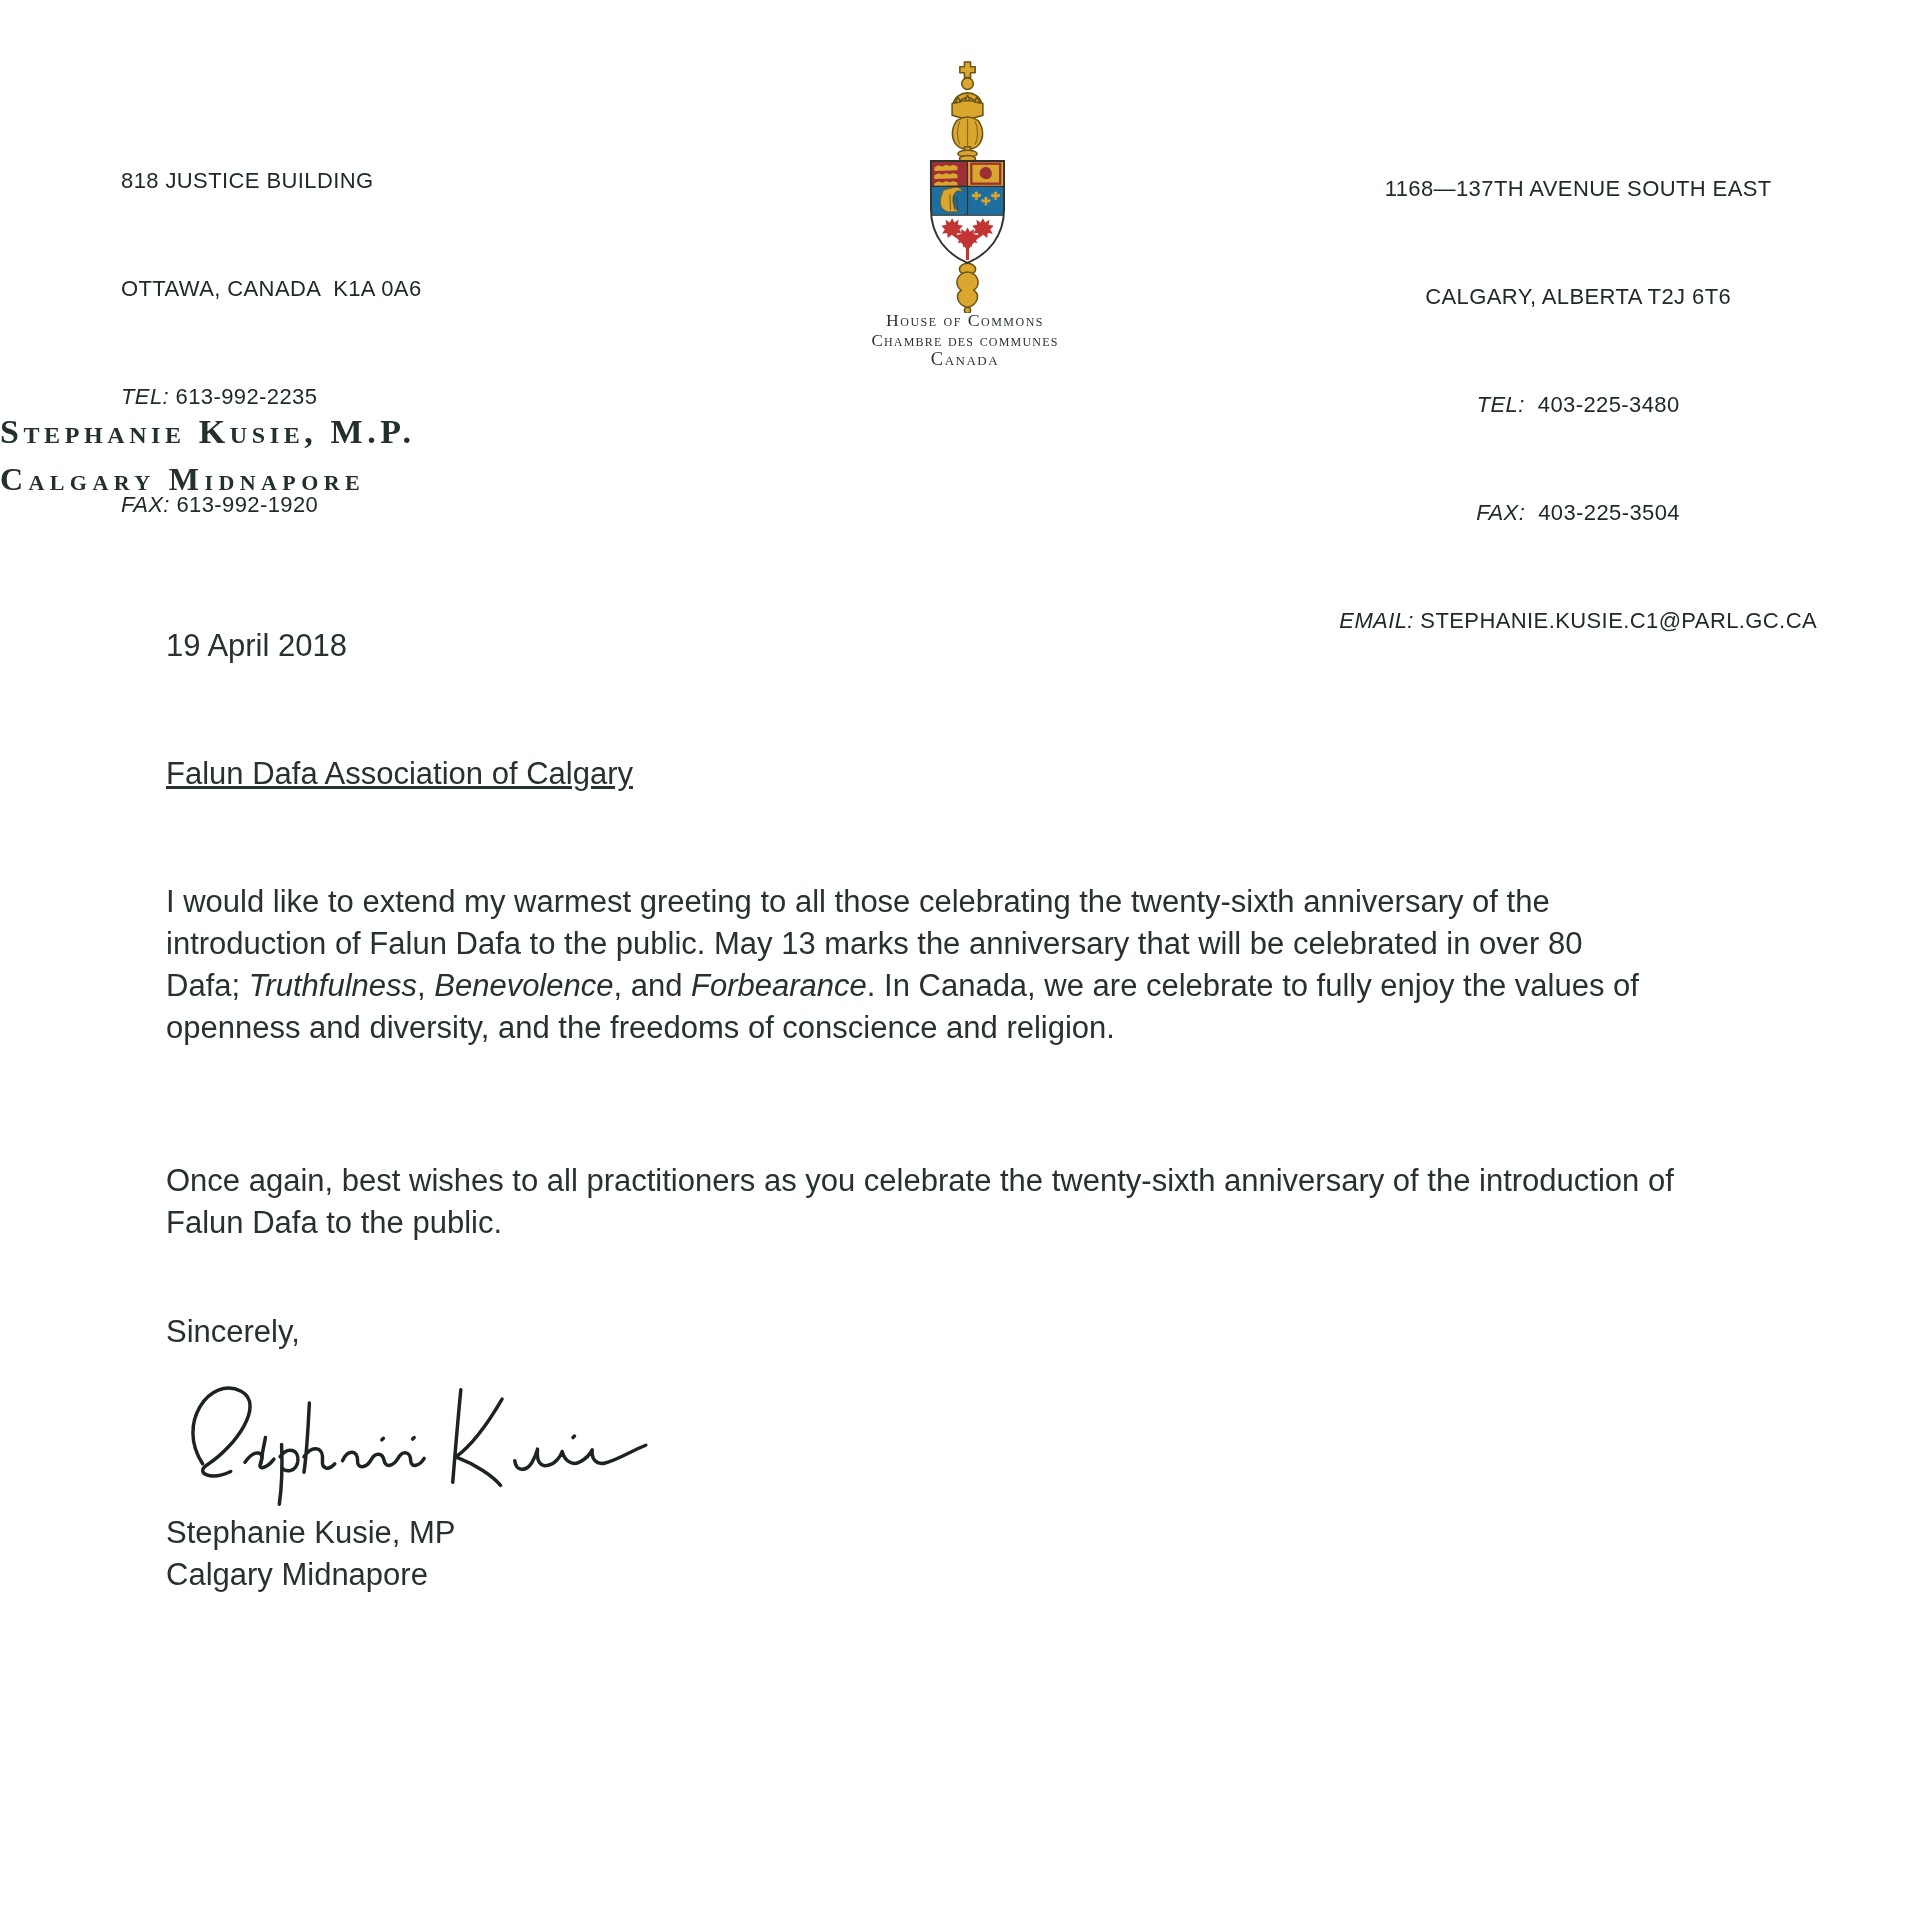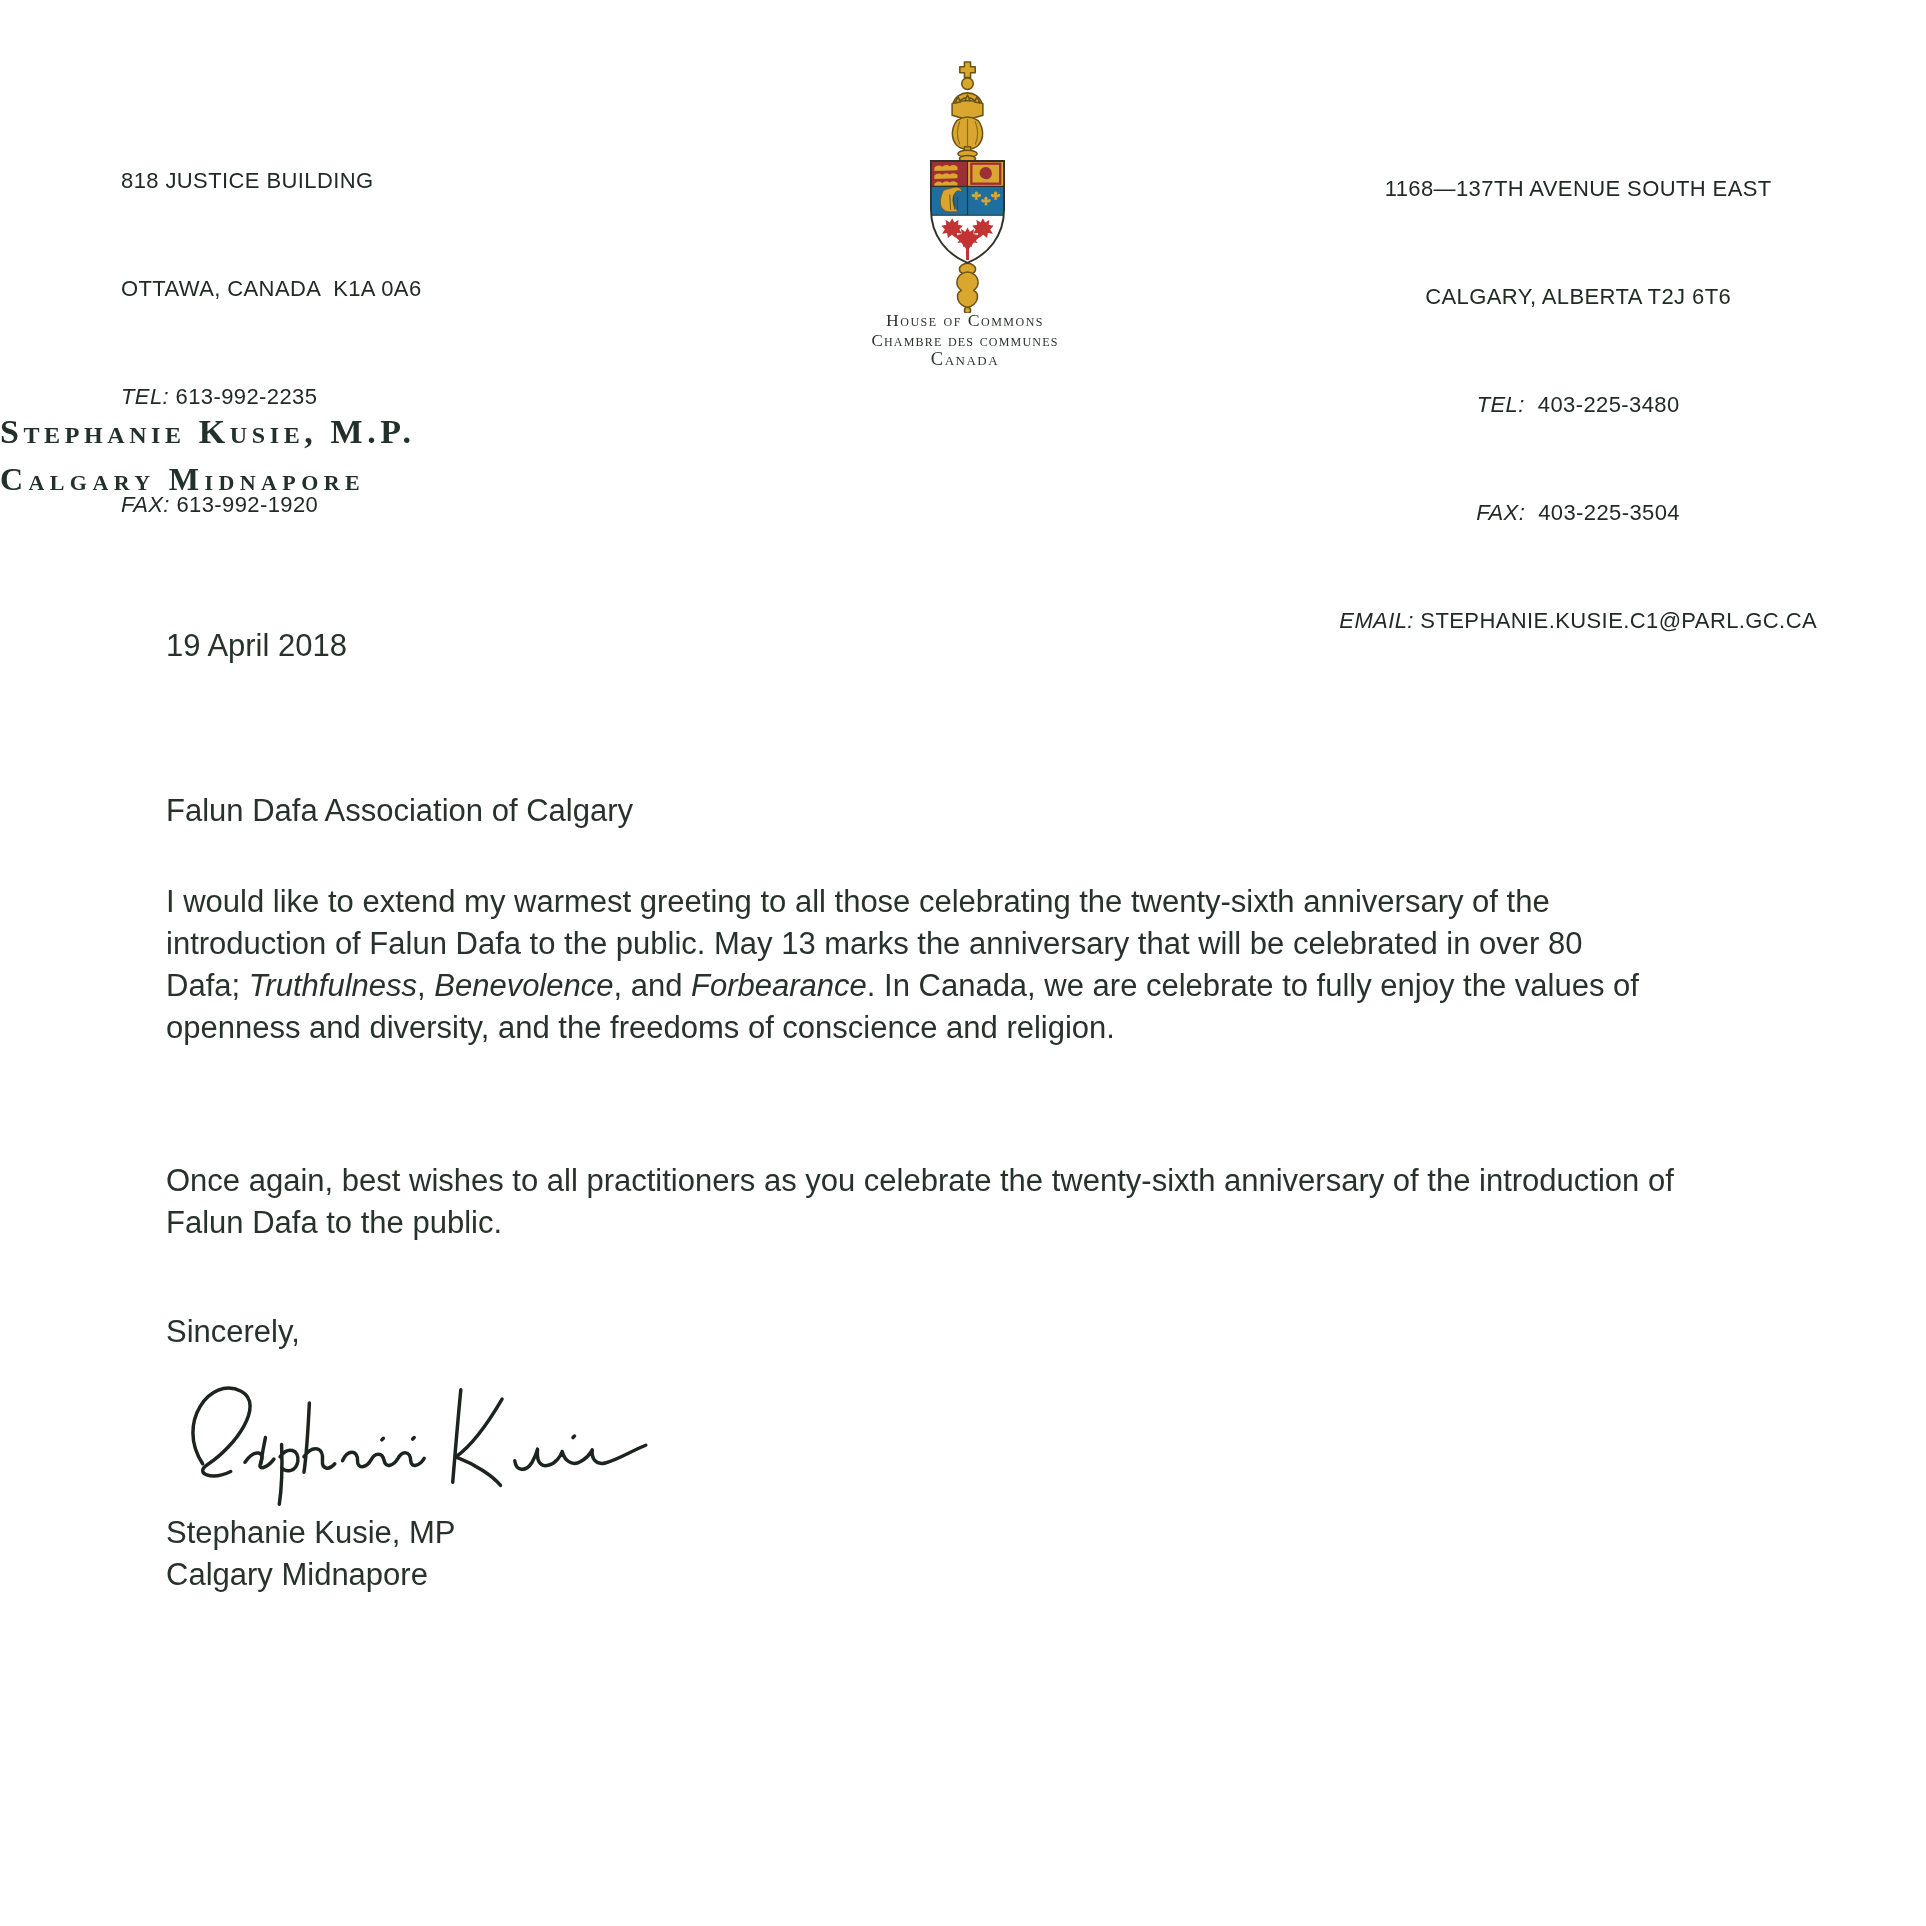--- a/index.html
+++ b/index.html
@@ -22,21 +22,21 @@
   
   .title-line{position:absolute;left:0;width:1884px;
     font-family:"Liberation Serif",serif;font-variant:small-caps;font-weight:bold;color:#223129;}
   #title-name{top:413px;font-size:34px;letter-spacing:4.6px;}
   #title-riding{top:461px;font-size:32px;letter-spacing:5.4px;}
   
   .blk{position:absolute;left:166px;font-size:31px;line-height:42px;color:#27322c;}
   .blk .ln{white-space:pre;}
   .it{font-style:italic;text-align:center;}
   #date{top:625px;}
-  #salutation{top:790px;}
+  #salutation{top:753px;text-decoration:underline;}
   #para1{top:881px;}
   #para2{top:1160px;}
   #closing{top:1311px;}
   #signer{top:1512px;}
   
   #signature{position:absolute;left:166px;top:1348px;width:501px;height:166px;}
 </style>
 </head>
 <body>
 

